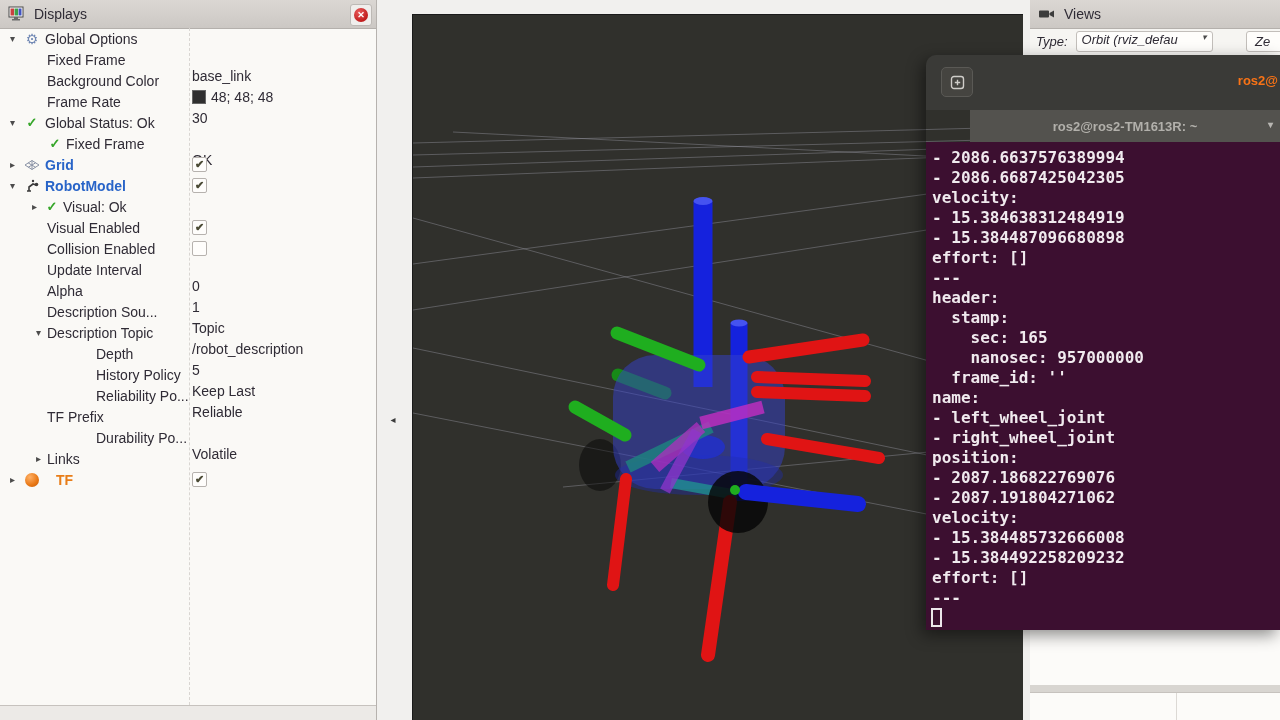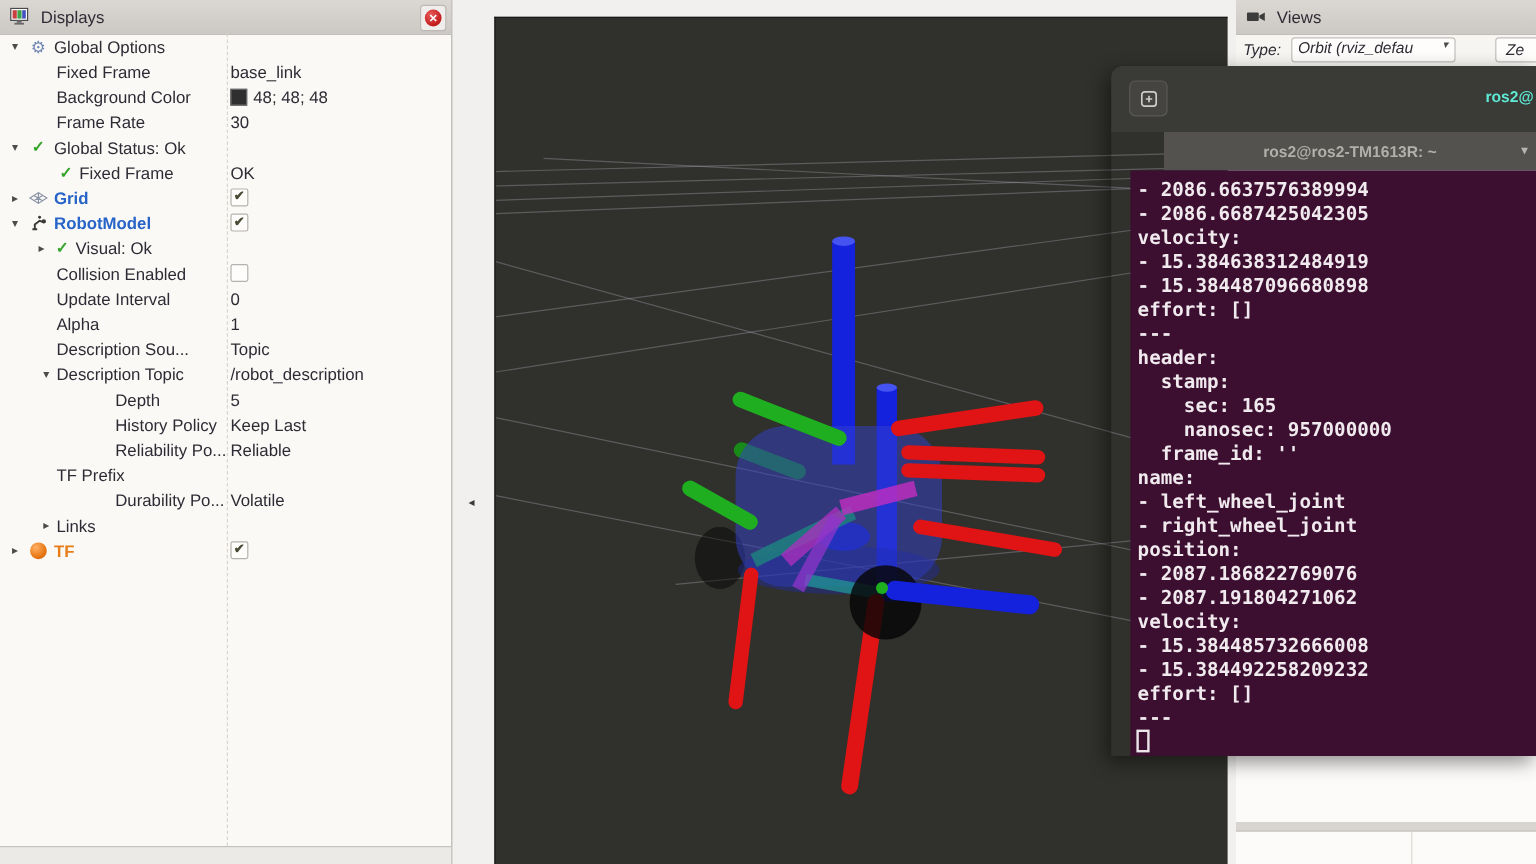--- a/index.html
+++ b/index.html
@@ -23,22 +23,22 @@
   .trow{position:relative;height:21px;display:flex;align-items:center;font-size:14px;color:#2f2b35;white-space:nowrap;}
   .arw{width:17px;flex:0 0 17px;text-align:center;color:#4c4c4c;font-size:10px;}
   .arw.dn::before{content:"▾";}
   .arw.rt::before{content:"▸";}
   .ric{width:22px;flex:0 0 22px;display:flex;align-items:center;justify-content:center;margin-right:2px;}
   .ric.sm{width:18px;flex:0 0 18px;}
   .iA{padding-left:4px;} .iB{padding-left:47px;} .iC{padding-left:46px;}
   .iD{padding-left:26px;} .iE{padding-left:30px;} .iF{padding-left:96px;}
   .lbl{overflow:hidden;}
   .lbl.blue{color:#2864c8;font-weight:bold;}
-  .lbl.orange{color:#e87d18;font-weight:bold;}
-  .val{position:absolute;left:192px;top:0;height:21px;display:flex;align-items:center;font-size:14px;color:#2f2b35;}
+  .lbl.orange{color:#e87d18;font-weight:bold;margin-left:11px;}
+  .val{position:absolute;left:192px;top:16px;height:21px;display:flex;align-items:center;font-size:14px;color:#2f2b35;}
   .swatch{display:inline-block;width:12px;height:12px;background:#2f2f2f;border:1px solid #666;margin-right:5px;}
   .cbx{position:absolute;left:192px;top:3px;width:13px;height:13px;background:#fefdfb;border:1px solid #b6b2ae;
        border-radius:2px;font-size:11px;line-height:13px;text-align:center;color:#4a4a34;font-weight:bold;}
   .cbx.checked::after{content:"✔";}
   .gearic{font-size:14px;color:#7188b4;}
   .checkic{font-size:13px;color:#35a629;font-weight:bold;}
   .tfball{width:14px;height:14px;border-radius:50%;
           background:radial-gradient(circle at 35% 30%,#ffb066,#e87714 60%,#c25a08);}
   .pfoot{position:absolute;left:0;right:0;bottom:0;height:14px;background:#eceae7;border-top:1px solid #c6c2be;}
 
@@ -66,26 +66,26 @@
   .vbody{position:absolute;top:55px;left:0;right:0;bottom:0;background:#fcfbf9;}
   .vshelf{position:absolute;top:630px;left:0;right:0;height:7px;background:#d8d5d1;border-bottom:1px solid #c6c2be;}
   .vdiv{position:absolute;top:638px;bottom:0;left:146px;width:1px;background:#dcd9d5;}
 
   
   #terminal{position:absolute;left:926px;top:55px;width:354px;height:575px;z-index:5;
             border-top-left-radius:10px;overflow:hidden;box-shadow:-4px 5px 16px rgba(0,0,0,.45);}
   .thead{position:absolute;top:0;left:0;right:0;height:55px;background:#3a3a37;}
   .ntab{position:absolute;left:15px;top:12px;width:30px;height:28px;background:#454440;border:1px solid #5a5955;
         border-radius:5px;display:flex;align-items:center;justify-content:center;}
-  .ttitle{position:absolute;right:2px;top:18px;font-size:13px;font-weight:bold;color:#5eead4;white-space:nowrap;}
+  .ttitle{position:absolute;right:2px;top:18px;font-size:13px;font-weight:bold;color:#f97316;white-space:nowrap;}
   .ttab{position:absolute;top:55px;left:0;right:0;height:32px;background:#53524e;display:flex;align-items:center;
         justify-content:center;font-size:13px;font-weight:bold;color:#b2b0ab;margin-left:44px;}
   .tchev{position:absolute;right:7px;top:9px;color:#b8b6b2;font-size:10px;}
   .tchev::before{content:"▾";}
-  .tbody{position:absolute;top:87px;left:0;right:0;bottom:0;background:#3c0f30;padding:6px 0 0 6px;box-sizing:border-box;margin-left:16px;}
+  .tbody{position:absolute;top:87px;left:0;right:0;bottom:0;background:#3c0f30;padding:6px 0 0 6px;box-sizing:border-box;}
   .tbody pre{margin:0;font-family:"DejaVu Sans Mono",monospace;font-size:16px;font-weight:bold;
              line-height:20px;color:#f0eaee;}
   .cursor{position:absolute;left:5px;top:466px;width:11px;height:19px;border:2px solid #ece6ea;box-sizing:border-box;}
 </style>
 </head>
 <body>
 
 <div class="stage">
 
   <div id="displays">
@@ -158,20 +158,24 @@
               <circle cx="8" cy="2" r="1.2" fill="#3a3a3a"></circle>
             </svg>
         </span>
         <span class="lbl blue">RobotModel</span>
         <span class="cbx checked"></span>
       </div>
       <div class="trow iD">
         <span class="arw rt"></span>
         <span class="ric sm checkic">✓</span>
         <span class="lbl">Visual: Ok</span>
+      </div>
+      <div class="trow iB">
+        <span class="lbl">Visual Enabled</span>
+        <span class="cbx checked"></span>
       </div>
       <div class="trow iB">
         <span class="lbl">Collision Enabled</span>
         <span class="cbx"></span>
       </div>
       <div class="trow iB">
         <span class="lbl">Update Interval</span>
         <span class="val">0</span>
       </div>
       <div class="trow iB">

